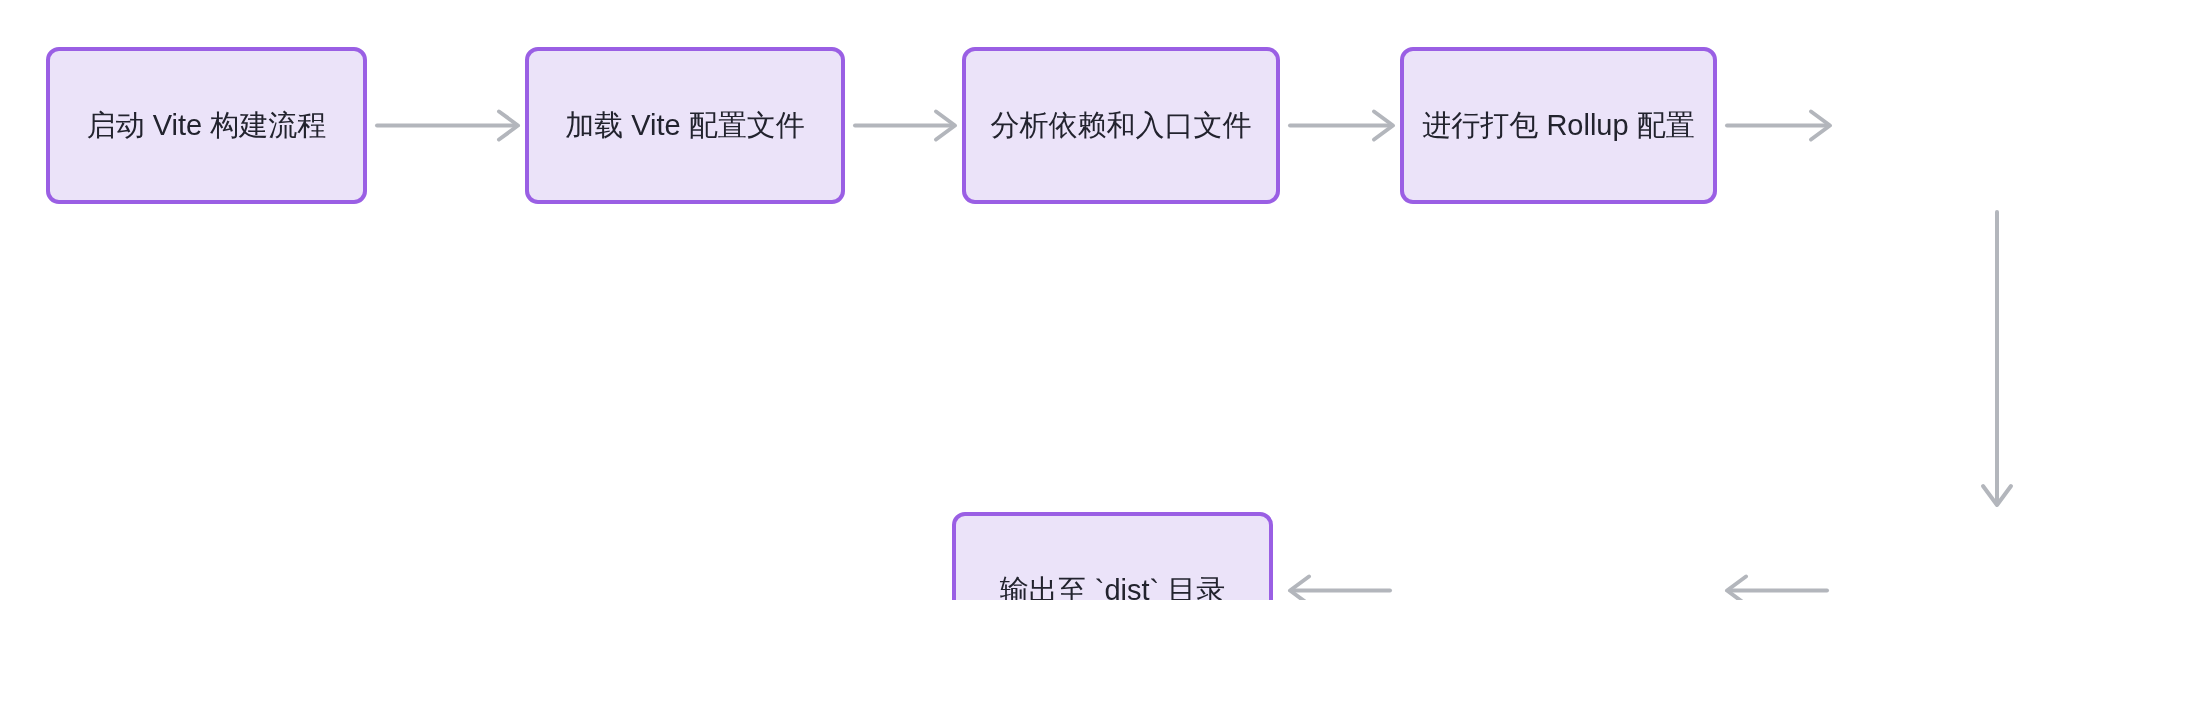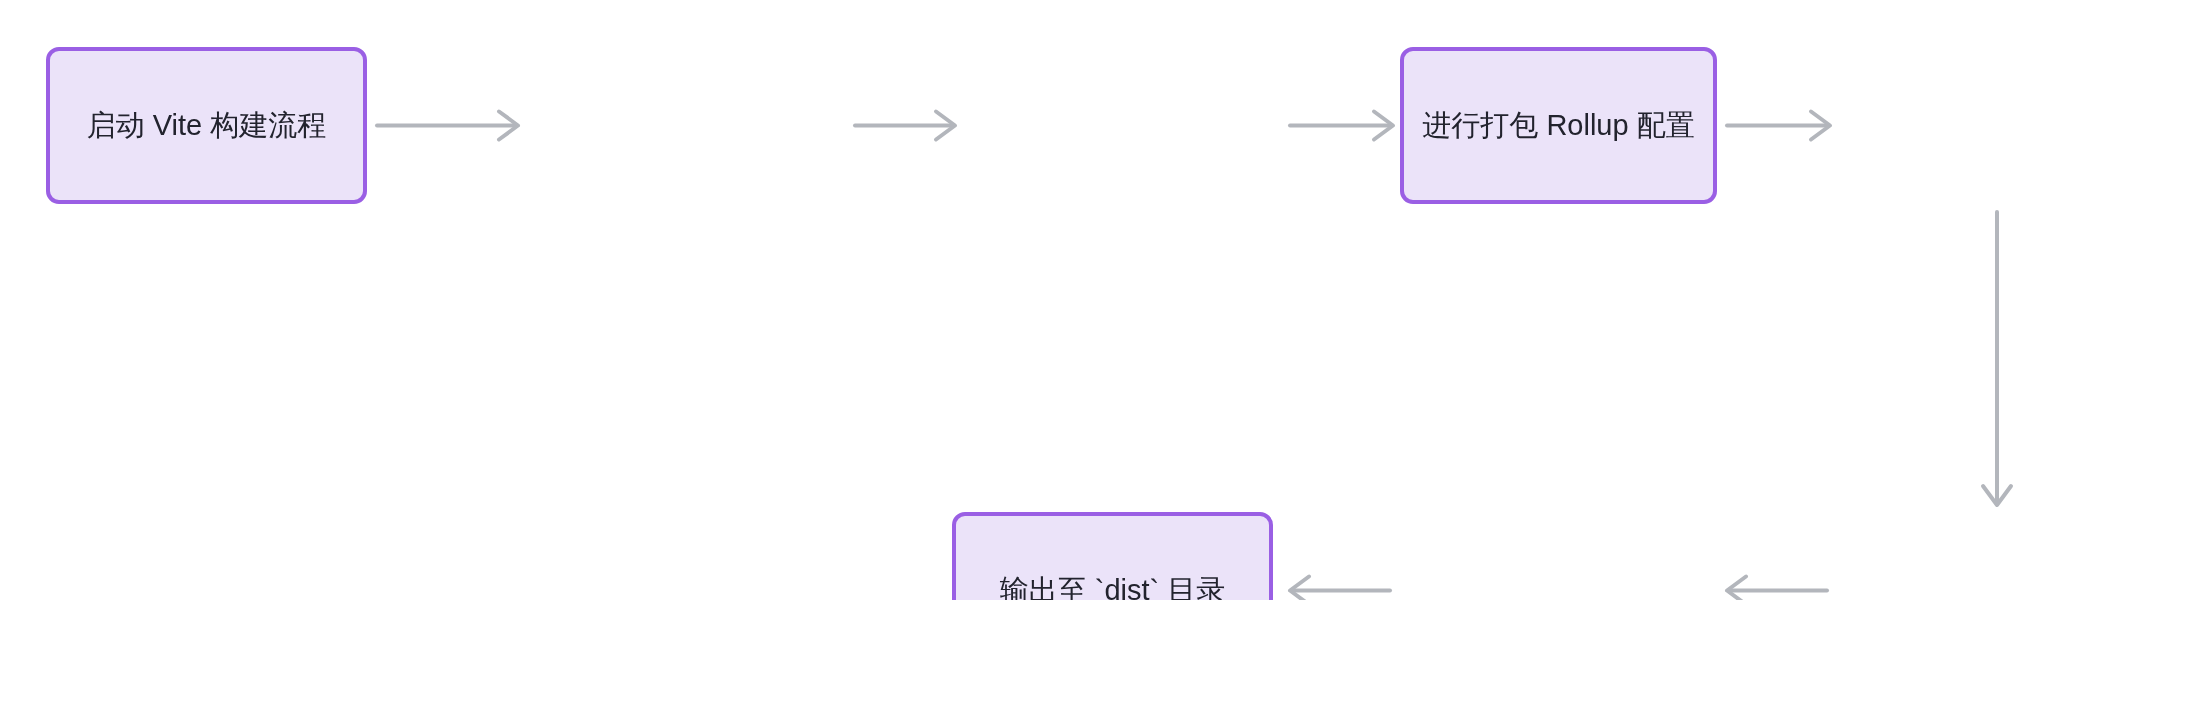--- a/index.html
+++ b/index.html
@@ -60,21 +60,27 @@
       <line x1="1827" y1="590.5" x2="1730" y2="590.5" stroke="#B3B6BC" stroke-width="4" stroke-linecap="round" stroke-linejoin="round" fill="none"></line>
       <polyline points="1746,576.5 1727,590.5 1746,604.5" stroke="#B3B6BC" stroke-width="4" stroke-linecap="round" stroke-linejoin="round" fill="none"></polyline>
       <line x1="1390" y1="590.5" x2="1293" y2="590.5" stroke="#B3B6BC" stroke-width="4" stroke-linecap="round" stroke-linejoin="round" fill="none"></line>
       <polyline points="1309,576.5 1290,590.5 1309,604.5" stroke="#B3B6BC" stroke-width="4" stroke-linecap="round" stroke-linejoin="round" fill="none"></polyline>
     </svg>
 
   <div class="node" style="left:46px;  top:47px;  width:321px; height:157px">
     <span class="node-label">启动 Vite 构建流程</span>
   </div>
 
+  <div class="node" style="left:525px; top:47px;  width:320px; height:157px">
+    <span class="node-label">加载 Vite 配置文件</span>
+  </div>
 
+  <div class="node" style="left:962px; top:47px;  width:318px; height:157px">
+    <span class="node-label">分析依赖和入口文件</span>
+  </div>
 
   <div class="node" style="left:1400px;top:47px;  width:317px; height:157px">
     <span class="node-label">进行打包 Rollup 配置</span>
   </div>
 
 
 
 
   <div class="node" style="left:952px; top:512px; width:321px; height:157px">
     <span class="node-label">输出至 `dist` 目录</span>

